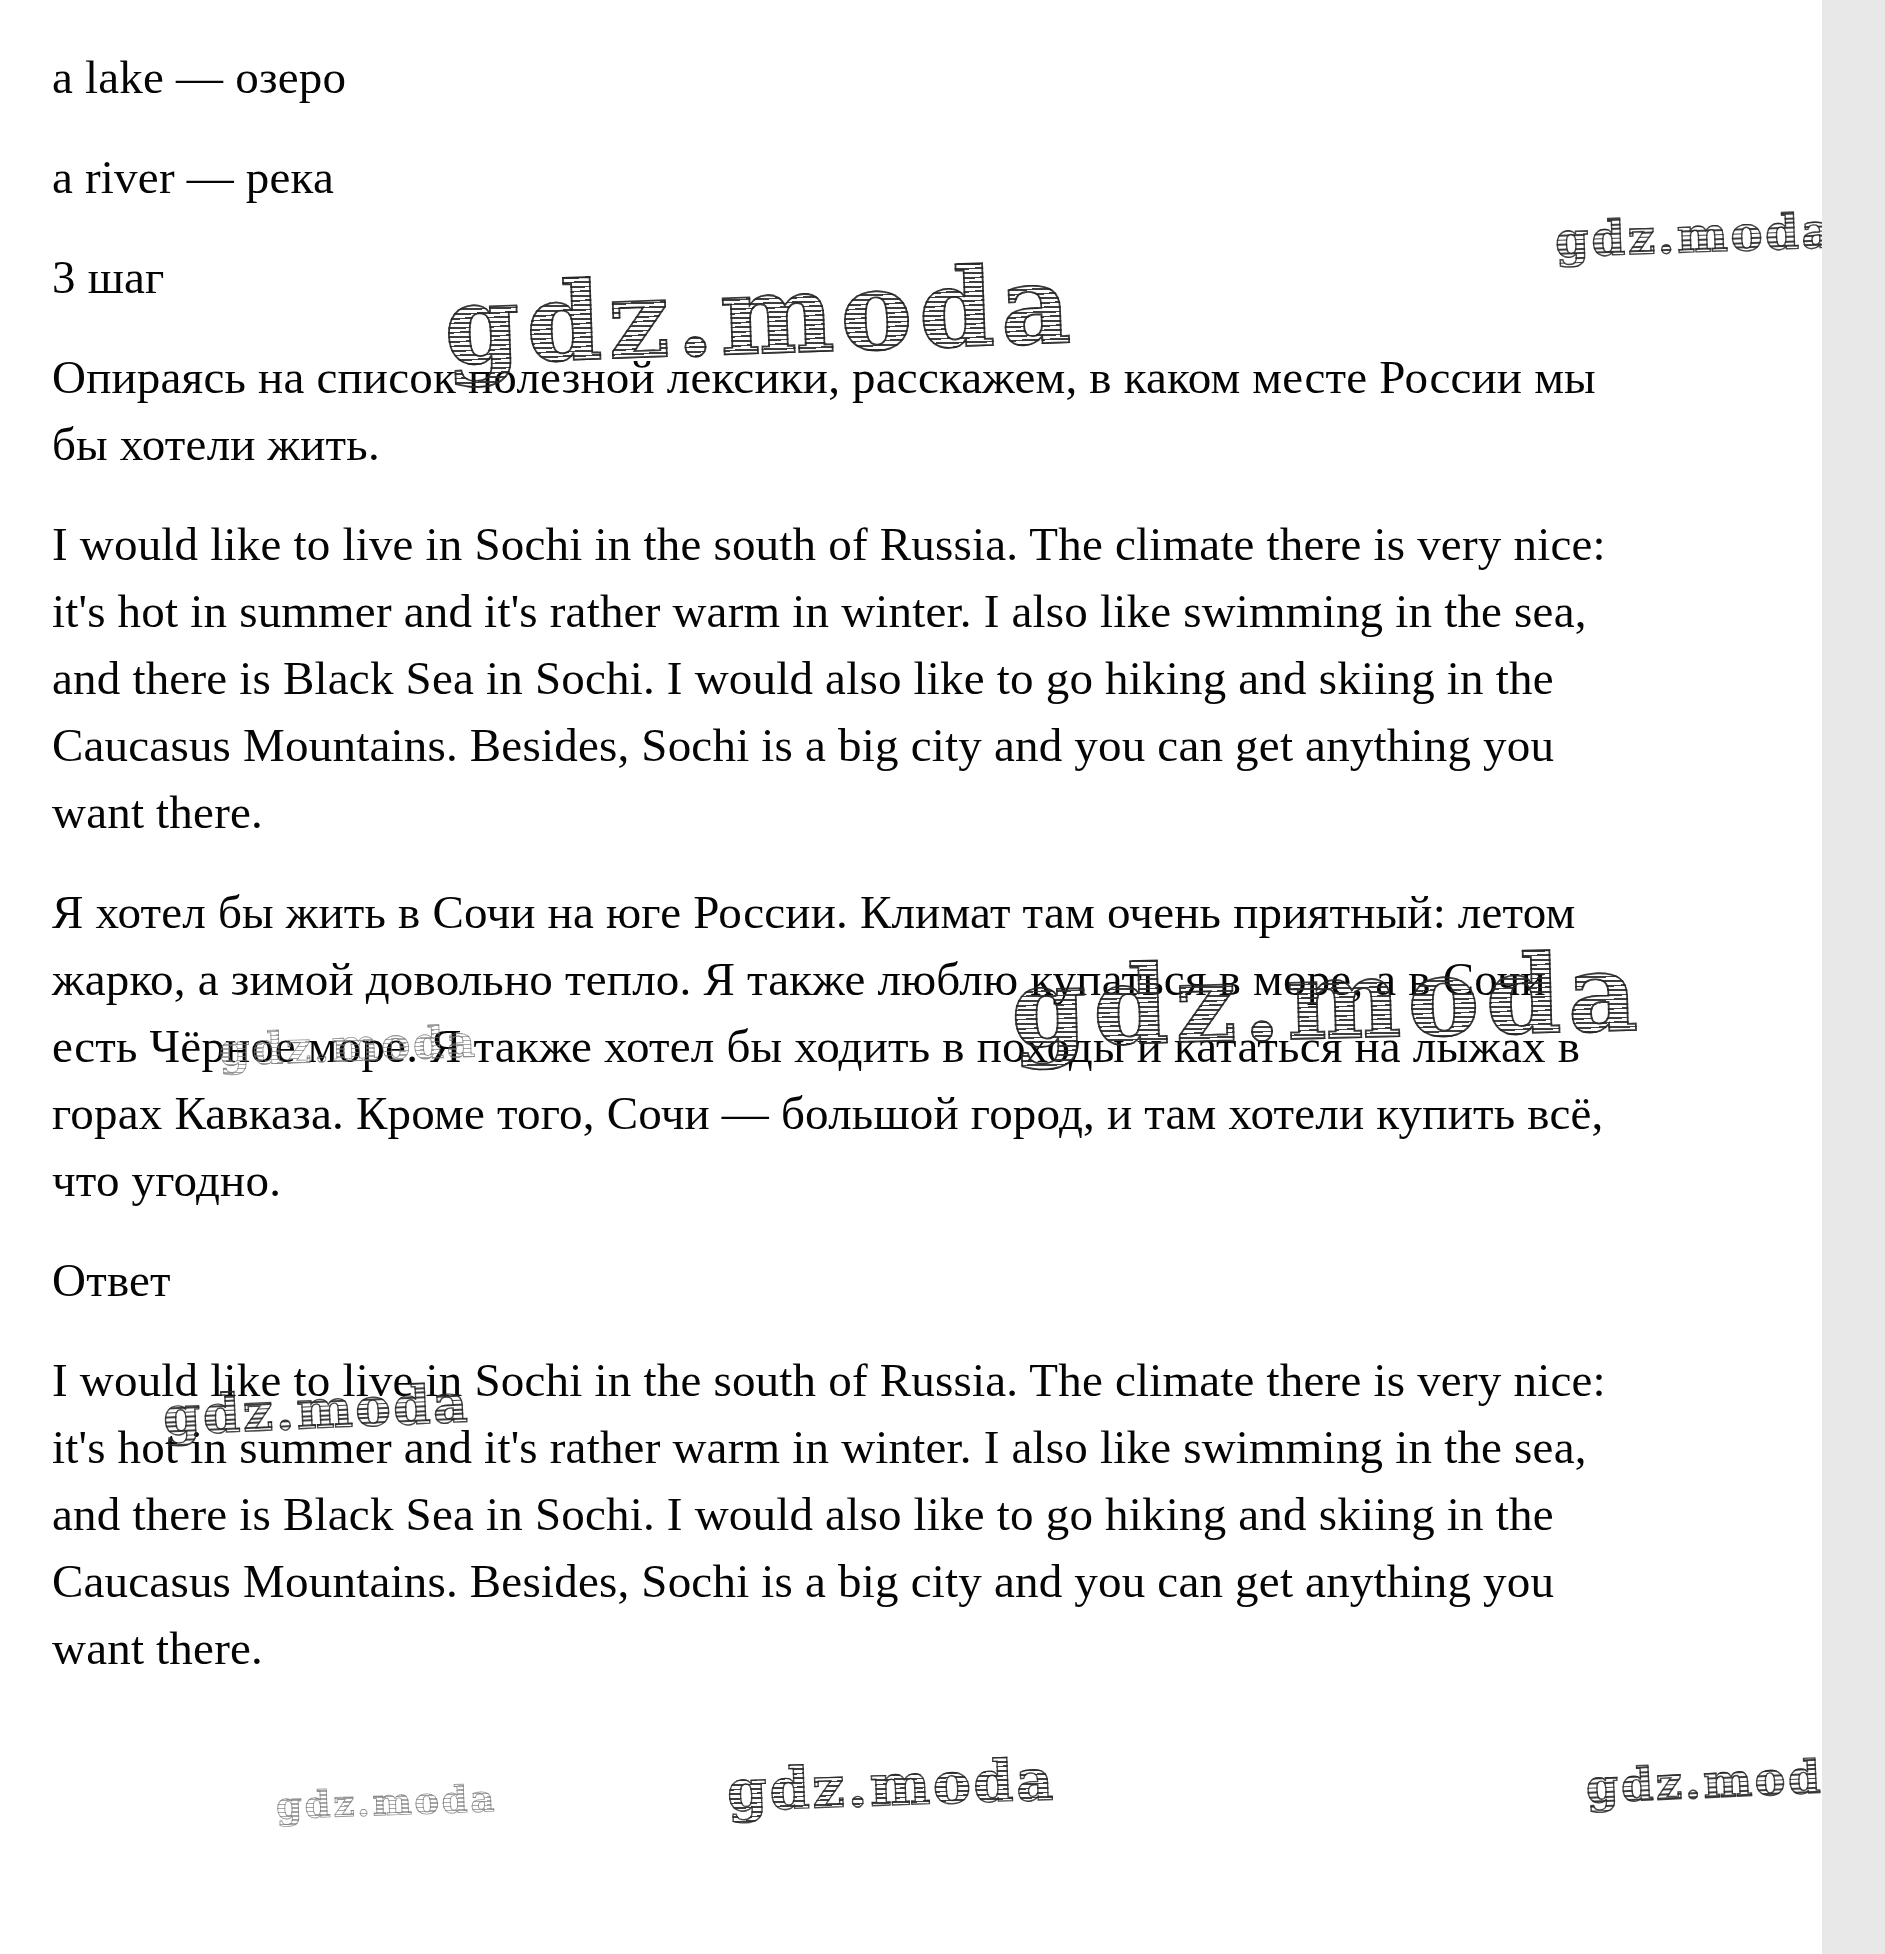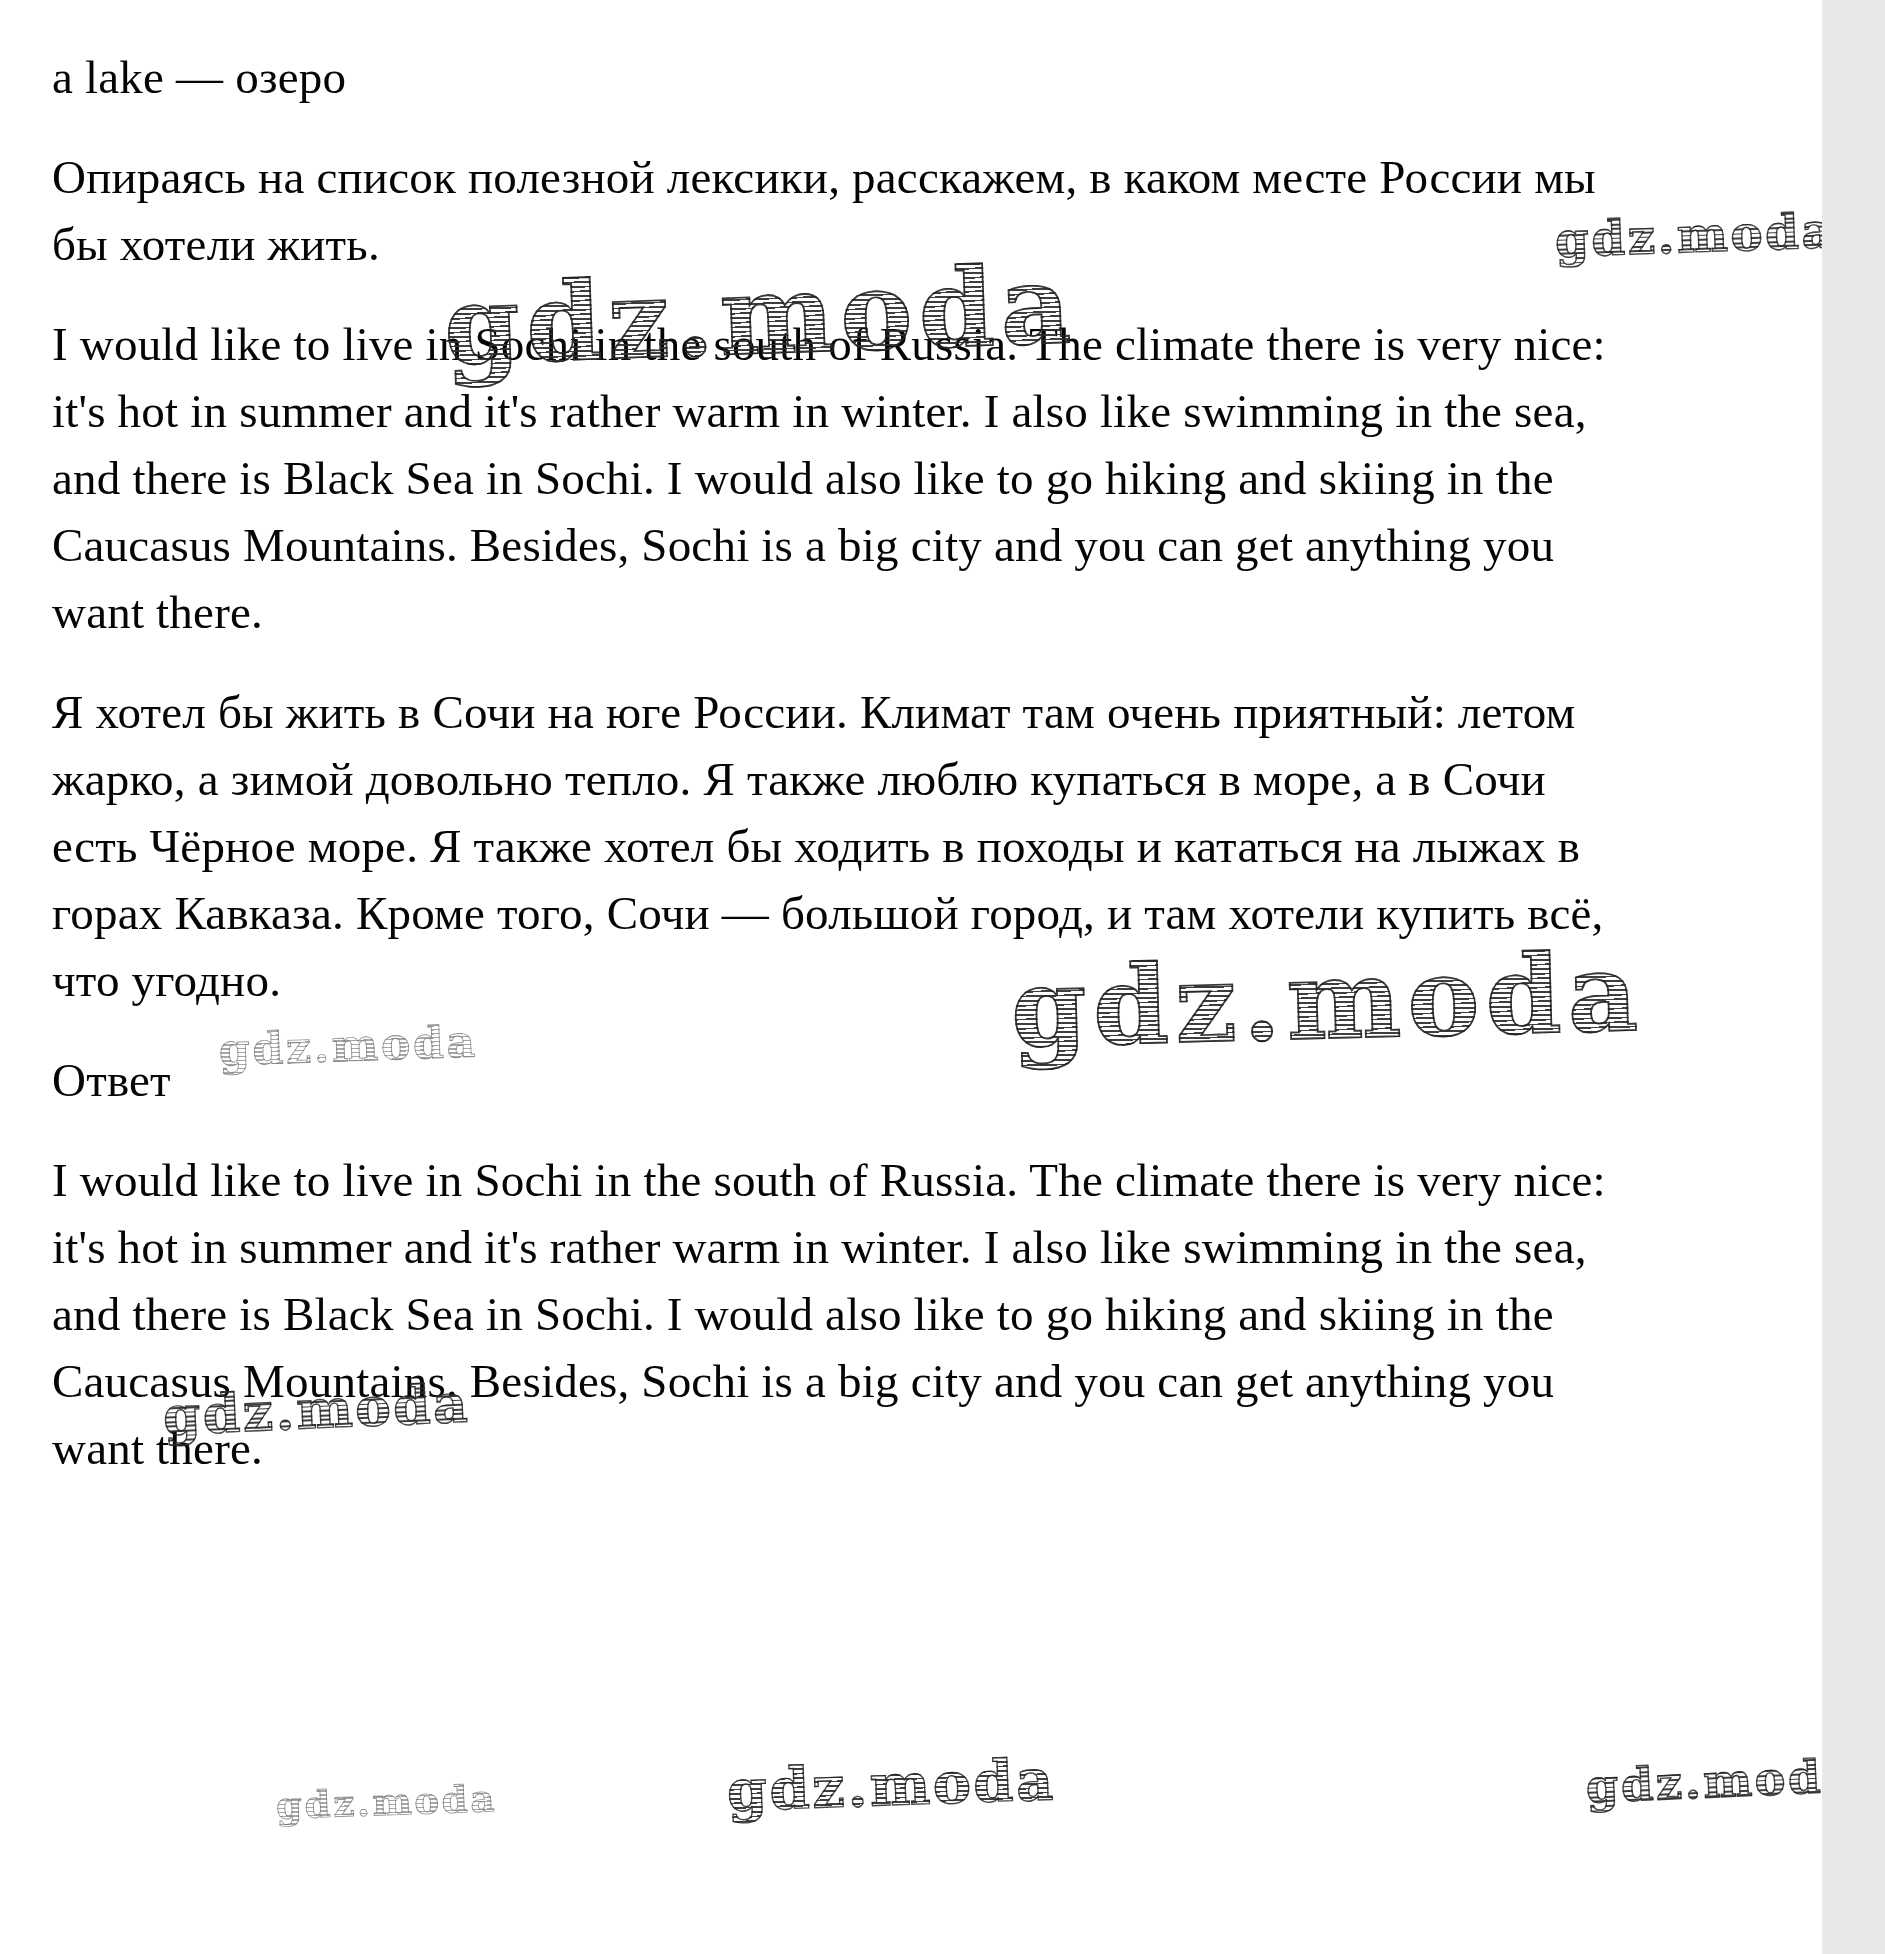--- a/index.html
+++ b/index.html
@@ -57,20 +57,22 @@
   .wm-g{left:727px;top:1751px;font-size:57px;transform:rotate(-2deg);}
   .wm-h{left:1586px;top:1754px;font-size:46px;transform:rotate(-2.5deg);}
 </style>
 </head>
 <body>
 
 <div class="page">
 
   <div class="flow">
     <p class="t">a lake — озеро</p>
+    <p class="t">a river — река</p>
+    <p class="t">3 шаг</p>
     <p class="t">Опираясь на список полезной лексики, расскажем, в каком месте России мы
 бы хотели жить.</p>
     <p class="t">I would like to live in Sochi in the south of Russia. The climate there is very nice:
 it's hot in summer and it's rather warm in winter. I also like swimming in the sea,
 and there is Black Sea in Sochi. I would also like to go hiking and skiing in the
 Caucasus Mountains. Besides, Sochi is a big city and you can get anything you
 want there.</p>
     <p class="t">Я хотел бы жить в Сочи на юге России. Климат там очень приятный: летом
 жарко, а зимой довольно тепло. Я также люблю купаться в море, а в Сочи
 есть Чёрное море. Я также хотел бы ходить в походы и кататься на лыжах в

